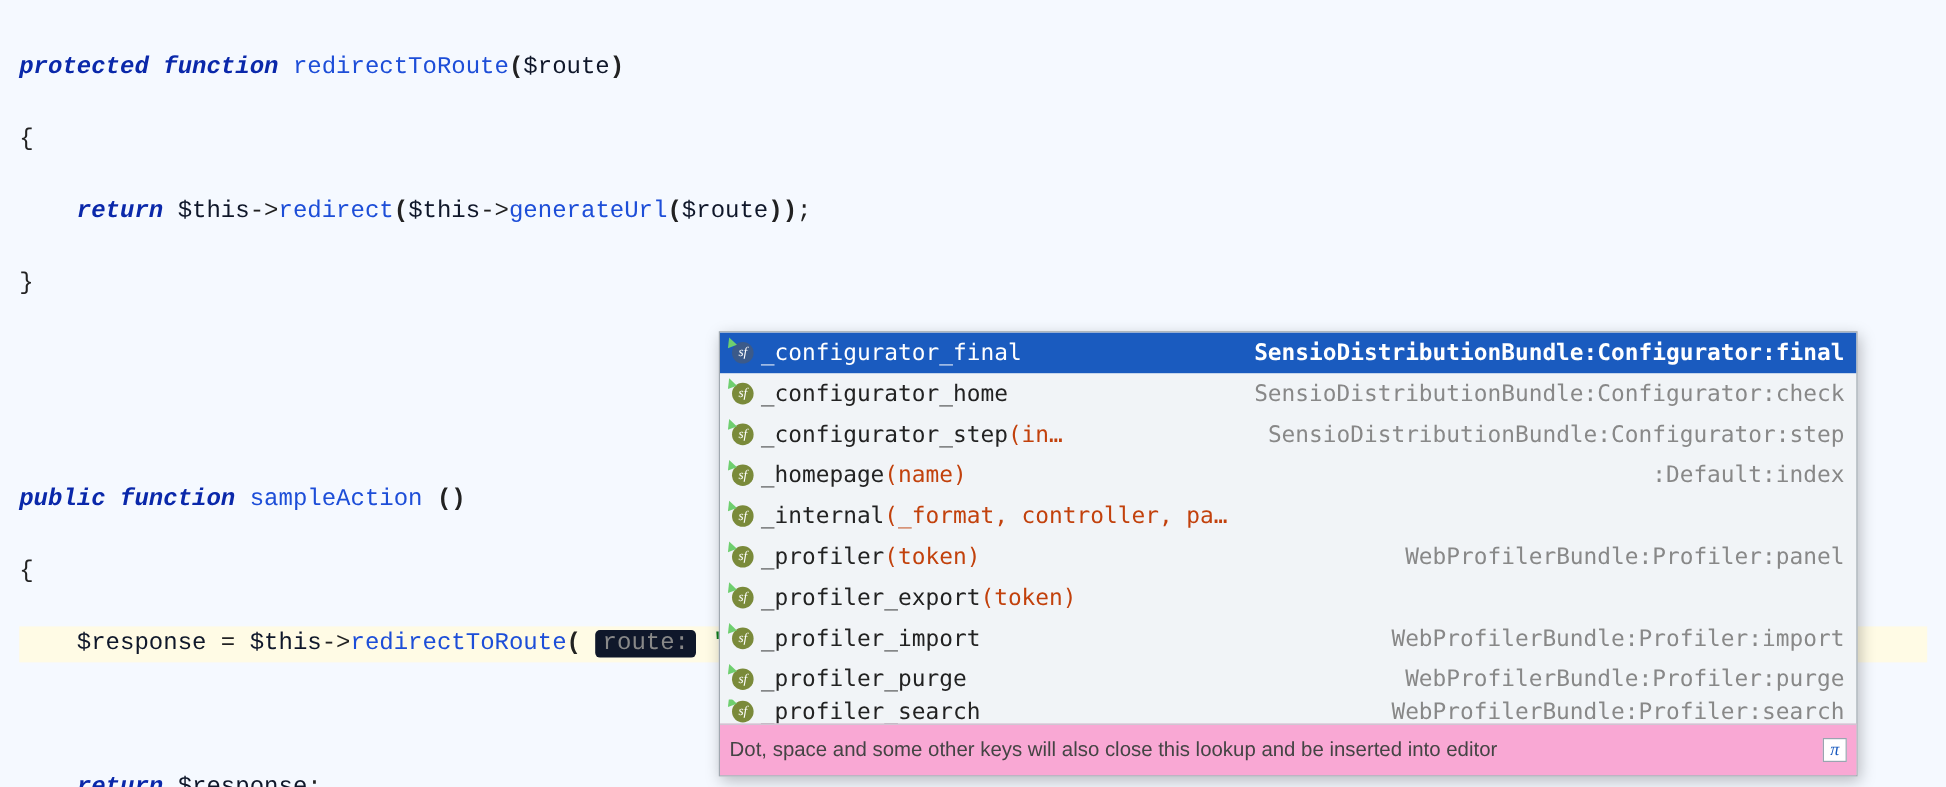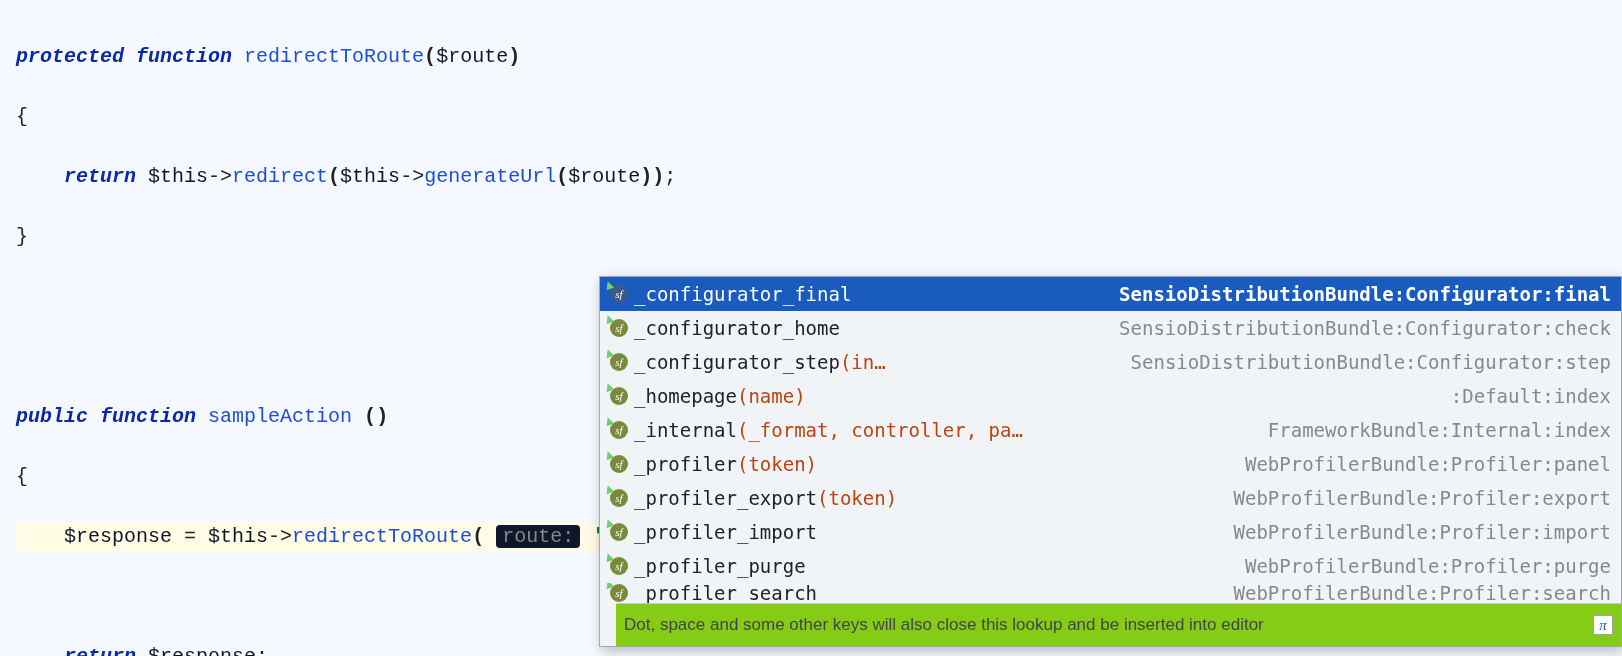--- a/index.html
+++ b/index.html
@@ -42,21 +42,21 @@
     background: #000;
     vertical-align: middle;
     margin: 0 1px;
   }
   .quote { color: #0a7d1b; font-weight: bold; }
 
   .popup {
     position: absolute;
     left: 599px;
     top: 276px;
-    width: 1023px;
+    width: 949px;
     background: #f1f4f7;
     border: 1px solid #a0a8b0;
     box-shadow: 2px 4px 12px rgba(0,0,0,0.25);
     font-size: 19px;
     line-height: 34px;
     display: flex;
     flex-direction: column;
   }
   .popup-list {
     max-height: 340px;
@@ -118,27 +118,26 @@
     flex-shrink: 0;
     padding-left: 20px;
   }
   .popup-item.selected .rhs { color: #fff; font-weight: bold; }
   .popup-item.selected .label { font-weight: bold; }
   .popup-item.cutoff { height: 20px; overflow: hidden; }
   .popup-hint {
     font-family: "Lucida Grande","Segoe UI",sans-serif;
     font-size: 17px;
     color: #444;
-    background: #84cc16;
+    background: #f9a8d4;
     border-top: 1px solid #c6ccd2;
     padding: 4px 8px;
     display: flex;
     align-items: center;
     justify-content: space-between;
-    margin-left: 16px;
   }
   .pi-badge {
     width: 20px; height: 20px;
     border: 1px solid #9aa4b0;
     background: #fff;
     color: #1a5bbf;
     font-family: serif;
     font-style: italic;
     font-size: 15px;
     display: inline-flex;
@@ -188,33 +187,31 @@
       <div class="popup-item">
         <span class="icon">sf<span class="icon-arrow"></span></span>
         <span class="label"><span class="">_homepage</span><span class="args">(name)</span></span>
         <span class="spacer"></span>
         <span class="rhs">:Default:index</span>
       </div>
       <div class="popup-item">
         <span class="icon">sf<span class="icon-arrow"></span></span>
         <span class="label"><span class="">_internal</span><span class="args">(_format, controller, pa…</span></span>
         <span class="spacer"></span>
-        <span class="rhs">FrameworkBundle:Internal:index</span>
       </div>
       <div class="popup-item">
         <span class="icon">sf<span class="icon-arrow"></span></span>
         <span class="label"><span class="">_profiler</span><span class="args">(token)</span></span>
         <span class="spacer"></span>
         <span class="rhs">WebProfilerBundle:Profiler:panel</span>
       </div>
       <div class="popup-item">
         <span class="icon">sf<span class="icon-arrow"></span></span>
         <span class="label"><span class="">_profiler_export</span><span class="args">(token)</span></span>
         <span class="spacer"></span>
-        <span class="rhs">WebProfilerBundle:Profiler:export</span>
       </div>
       <div class="popup-item">
         <span class="icon">sf<span class="icon-arrow"></span></span>
         <span class="label"><span class="">_profiler_import</span></span>
         <span class="spacer"></span>
         <span class="rhs">WebProfilerBundle:Profiler:import</span>
       </div>
       <div class="popup-item">
         <span class="icon">sf<span class="icon-arrow"></span></span>
         <span class="label"><span class="">_profiler_purge</span></span>

